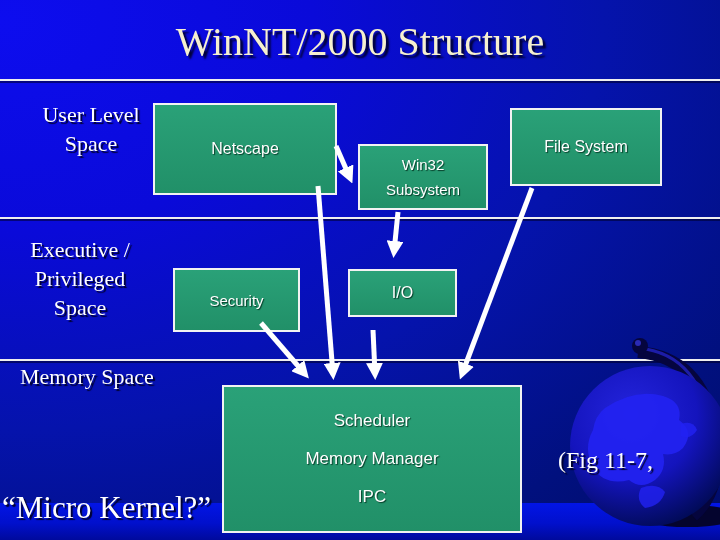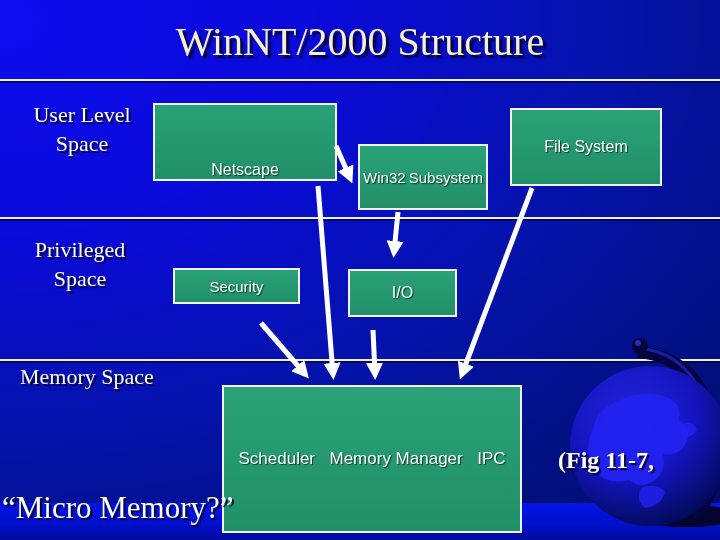--- a/index.html
+++ b/index.html
@@ -35,32 +35,31 @@
   .box{
     position:absolute;
     background:linear-gradient(180deg,#2aa178 0%,#219068 100%);
     border:2px solid #f2f2f2;
     color:#ffffff;
     font-family:"Liberation Sans", sans-serif;
     display:flex;align-items:center;justify-content:center;
     text-shadow:1px 1px 1px rgba(0,45,28,0.85);
     box-sizing:border-box;
   }
-  .box.multi{flex-direction:row;justify-content:space-evenly;align-items:center;}
-  #netscape-box{left:153px;top:103px;width:184px;height:78px;font-size:16px;align-items:flex-end;}
+  .box.multi{flex-direction:column;justify-content:space-evenly;align-items:center;}
+  #netscape-box{left:153px;top:103px;width:184px;height:92px;font-size:16px;}
   #win32-box{left:358px;top:144px;width:130px;height:66px;font-size:15px;padding:3px 0;}
   #filesystem-box{left:510px;top:108px;width:152px;height:78px;font-size:16px;}
-  #security-box{left:173px;top:268px;width:127px;height:36px;font-size:15px;}
+  #security-box{left:173px;top:268px;width:127px;height:64px;font-size:15px;}
   #io-box{left:348px;top:269px;width:109px;height:48px;font-size:16px;}
   #scheduler-box{left:222px;top:385px;width:300px;height:148px;font-size:17px;padding:6px 0;}
   #fig-caption{
     position:absolute;left:558px;top:444px;
     font-size:24px;line-height:33px;color:#ffffff;
     text-shadow:2px 2px 1px rgba(0,0,40,0.95);
-    font-weight:bold;
   }
   #micro-kernel{
     position:absolute;left:2px;top:490px;
     font-size:31px;color:#ffffff;
     text-shadow:2px 2px 1px rgba(0,0,40,0.95);
     white-space:nowrap;
   }
   #arrow-layer,#globe{position:absolute;pointer-events:none;}
   #arrow-layer{left:0;top:0;}
   #globe{left:545px;top:330px;}
@@ -96,26 +95,27 @@
 
     <path d="M 60 78 Q 90 58 118 66 Q 138 72 134 90 Q 150 102 138 118
              Q 130 126 118 124 Q 122 140 110 150 Q 96 160 84 150
              Q 60 156 48 138 Q 38 118 48 100 Q 50 86 60 78 Z" fill="#2222f2" opacity="0.9"></path>
     <path d="M 96 158 Q 112 152 120 162 Q 116 176 100 178 Q 90 170 96 158 Z" fill="#2222f2" opacity="0.8"></path>
     <path d="M 136 94 Q 148 90 152 100 Q 146 110 136 106 Z" fill="#2222f2" opacity="0.8"></path>
   </svg>
 
   <div id="slide-title">WinNT/2000 Structure</div>
 
-  <div class="slabel space-label" style="left:7px;top:100px">
+  <div class="slabel space-label" style="left:16px;top:100px">
     <div>User Level</div>
     <div>Space</div>
   </div>
 
   <div class="slabel space-label" style="left:5px;top:235px">
+    <div>Executive /</div>
     <div>Privileged</div>
     <div>Space</div>
   </div>
 
   <div class="slabel" style="left:20px;top:364px;font-size:22px">Memory Space</div>
 
   <div class="box" id="netscape-box">
     <span>Netscape</span>
   </div>
 
@@ -155,15 +155,15 @@
       <line x1="261" y1="323" x2="305" y2="374" marker-end="url(#ah)"></line>
       <line x1="373" y1="330" x2="375" y2="374" marker-end="url(#ah)"></line>
       <line x1="532" y1="188" x2="462" y2="374" marker-end="url(#ah)"></line>
     </g>
   </svg>
 
   <div id="fig-caption">
     <div>(Fig 11-7,</div>
   </div>
 
-  <div id="micro-kernel">“Micro Memory?”</div>
+  <div id="micro-kernel">“Micro Kernel?”</div>
 
 </div>
 
 </body></html>

